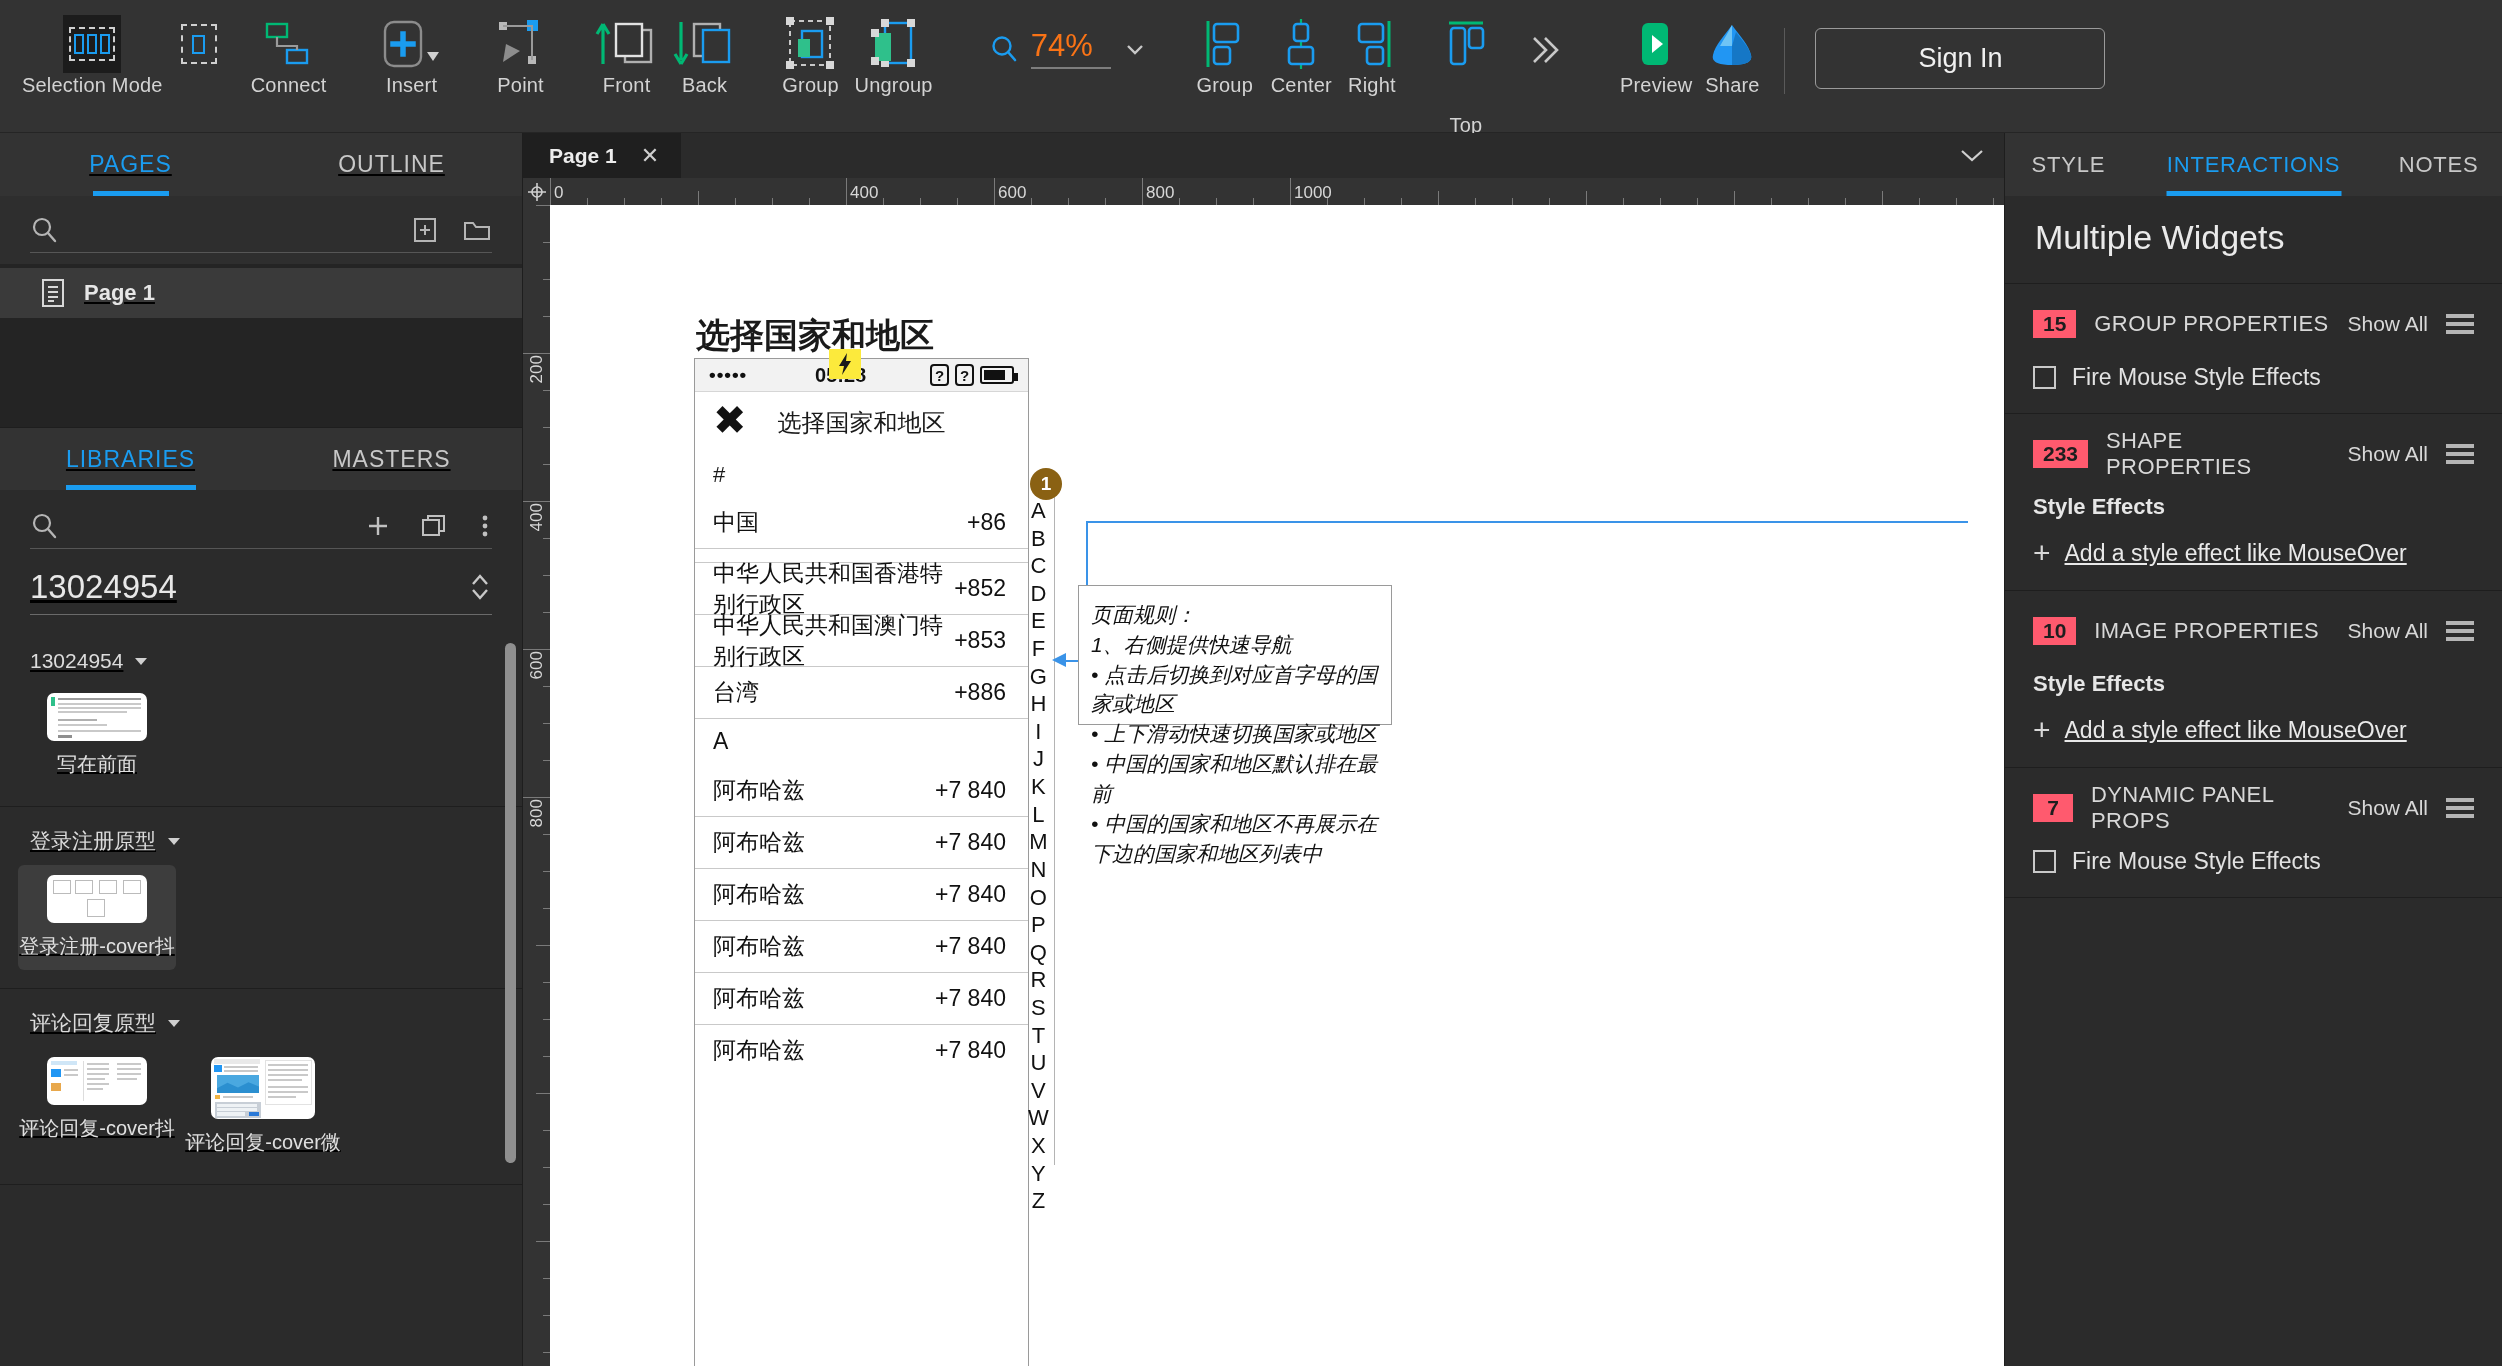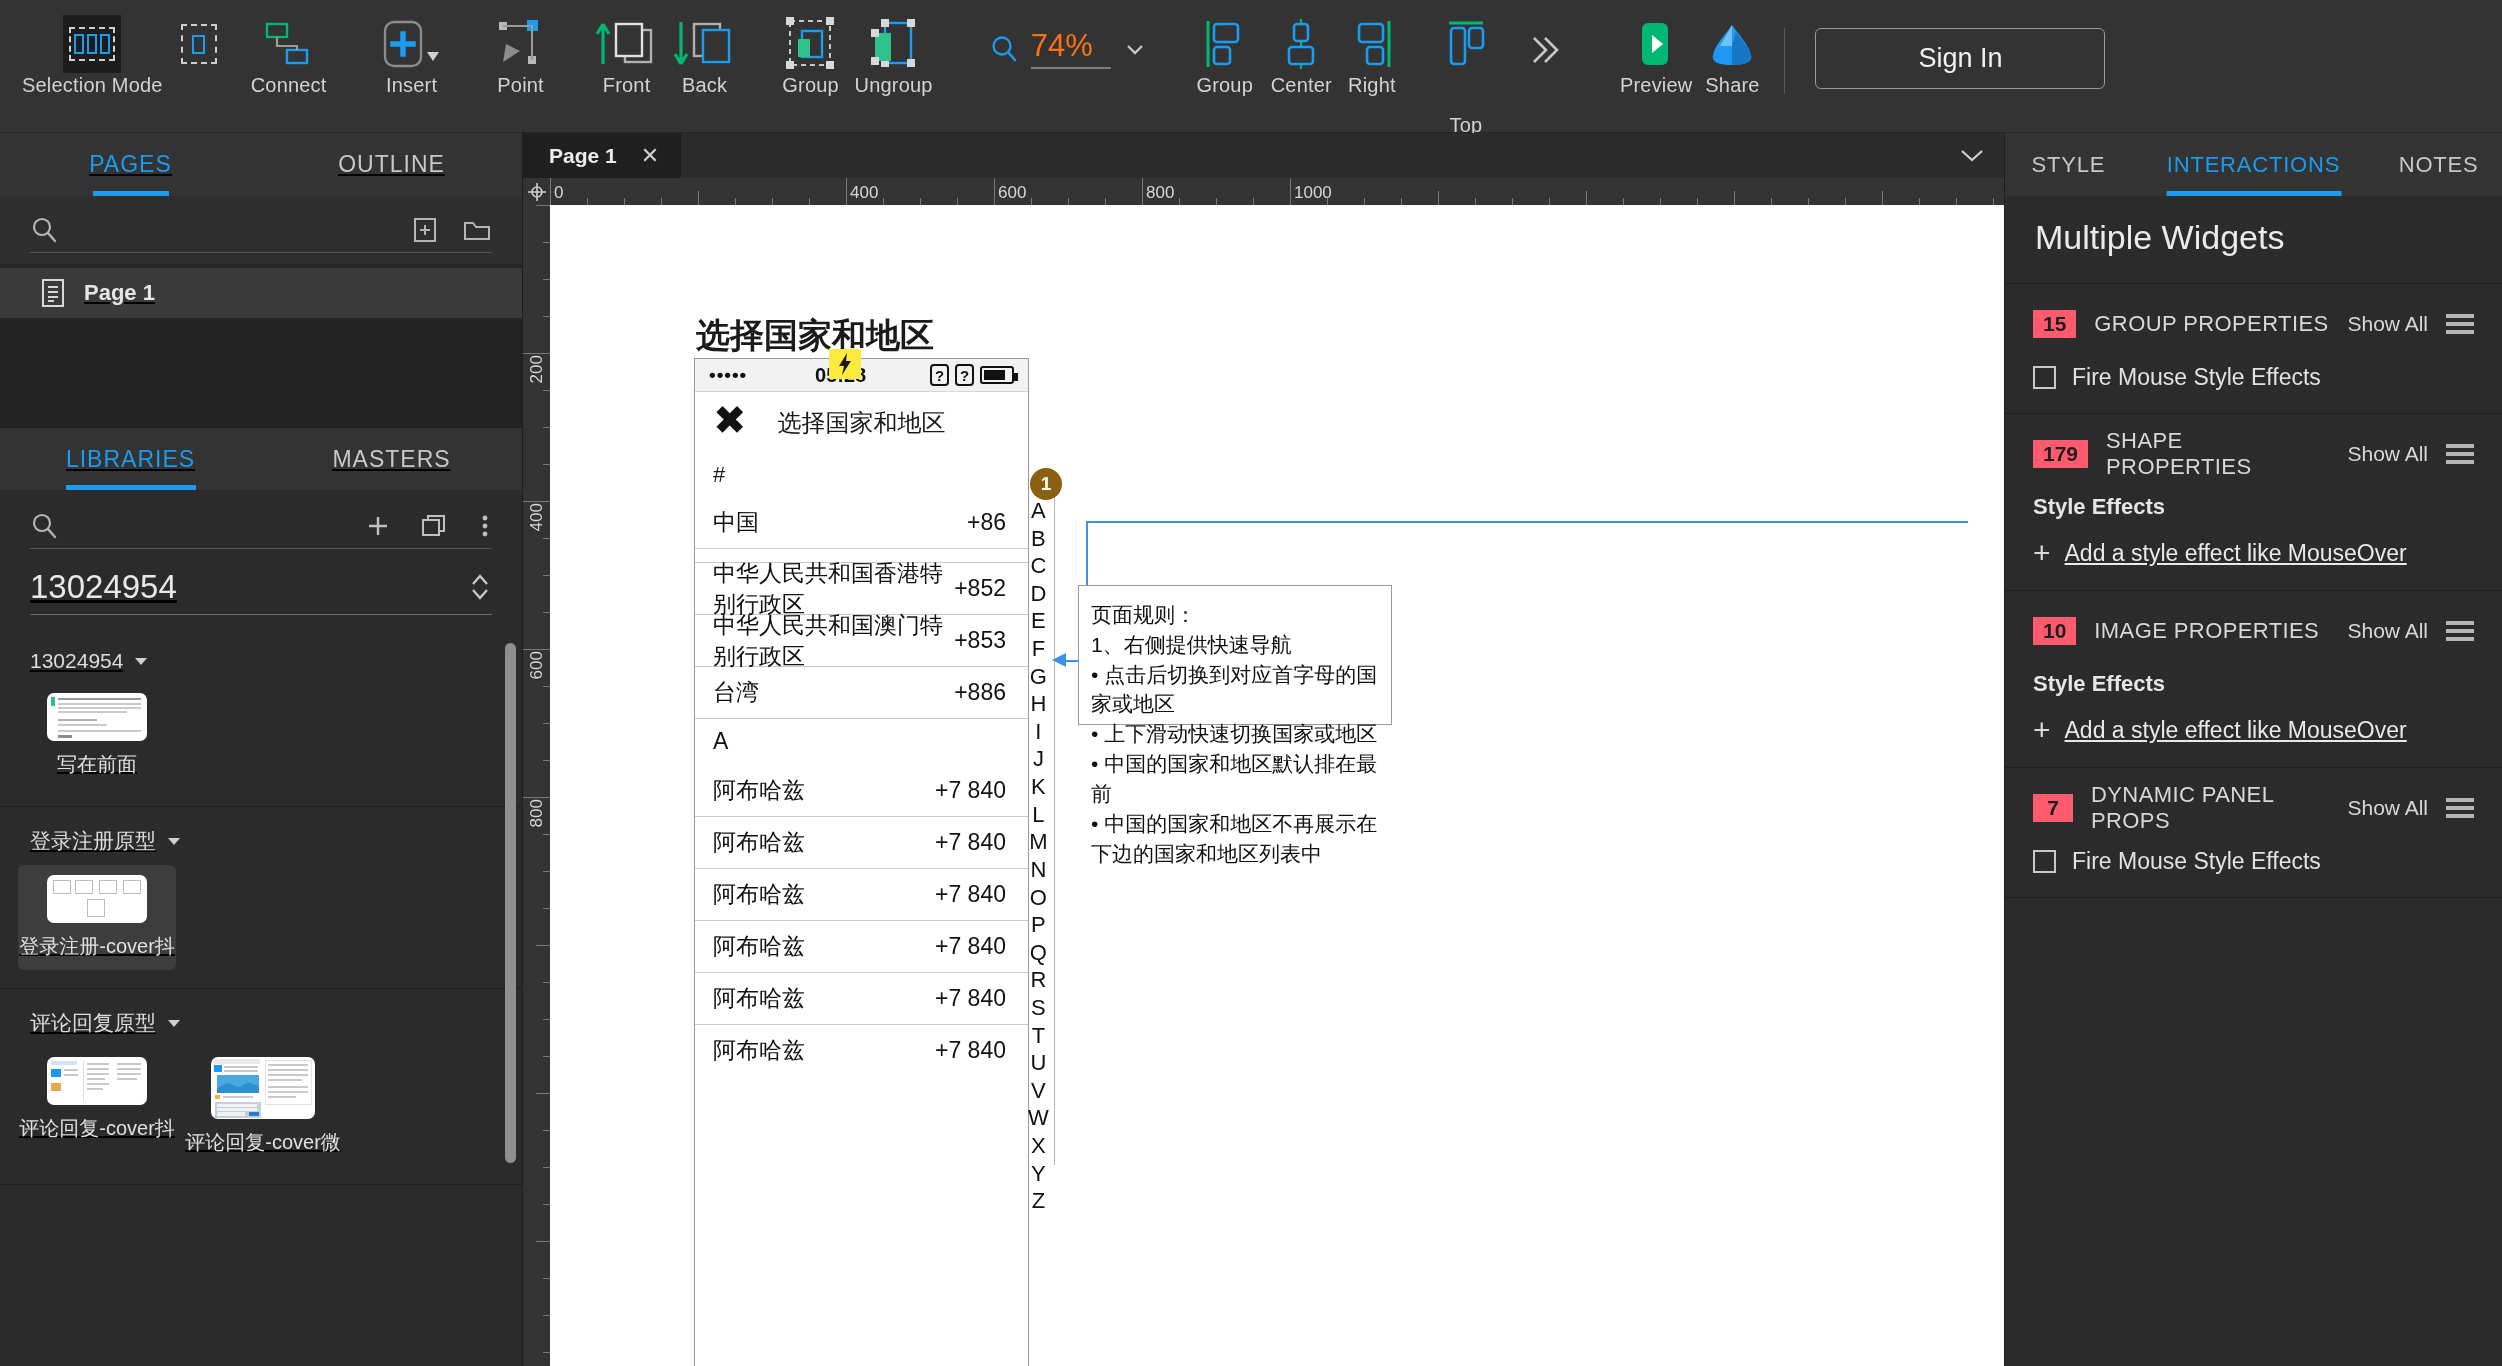--- a/index.html
+++ b/index.html
@@ -99,21 +99,21 @@
   .row { height:52px; display:flex; align-items:center; justify-content:space-between;
          padding: 0 22px 0 18px; border-top:1px solid #c9c9c9; font-size:23px; color:#111; }
   .row.noline { border-top:none; }
   .groupgap { border-top:1px solid #c9c9c9; height:14px; }
   .alphaIdx { position:absolute; display:flex; flex-direction:column; align-items:center;
               font-size:22px; color:#111; line-height:1.255; }
   .alphaDivider { position:absolute; width:1px; background:#b4b4b4; }
   .noteBadge { position:absolute; width:32px; height:32px; border-radius:50%;
                background:#8a6113; color:#fff; font-size:19px; display:flex; align-items:center; justify-content:center; font-weight:bold;}
   .noteBox { position:absolute; border:1px solid #9a9a9a; background:#fff; padding: 14px 12px;
-             font-size:21px; line-height:1.42; color:#111; }
+             font-size:21px; line-height:1.42; color:#111;font-style:italic; }
   .connector { position:absolute; border-color:#3a93e8; }
 
   
   .right { width:498px; background:#2b2b2b; flex:0 0 498px; border-left:1px solid #1e1e1e;
            display:flex; flex-direction:column; }
   .rtabs { height:63px; background:#333; display:flex; align-items:stretch; flex:0 0 63px;gap:35px;}
   .rtabs .tab { flex:1; display:flex; align-items:center; justify-content:center; font-size:22px;
                 color:#c8c8c8; letter-spacing:.8px; position:relative; cursor:pointer;}
   .rtabs .tab.active { color:#1a9cf0; }
   .rtabs .tab.active::after { content:''; position:absolute; bottom:0; left:50%; transform:translateX(-50%);
@@ -795,21 +795,21 @@
             </span>
         </div>
         <div class="chkrow">
           <span class="chkbox"></span>
           <span class="lbl">Fire Mouse Style Effects</span>
         </div>
       </div>
 
       <div class="sec">
         <div class="sechdr">
-          <span class="badge">179</span>
+          <span class="badge">233</span>
           <span class="nm">SHAPE PROPERTIES</span>
           <span class="showall">Show All</span>
           <span class="hamb">
               <span></span>
               <span></span>
               <span></span>
             </span>
         </div>
         <div class="styleeff">Style Effects</div>
         <div class="addlink">

